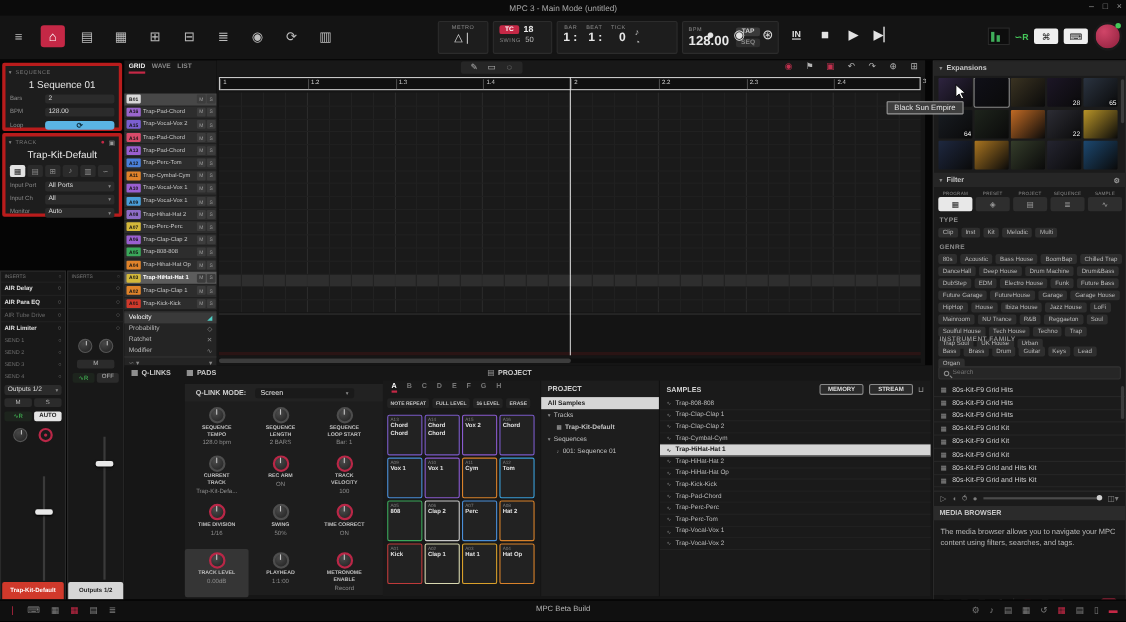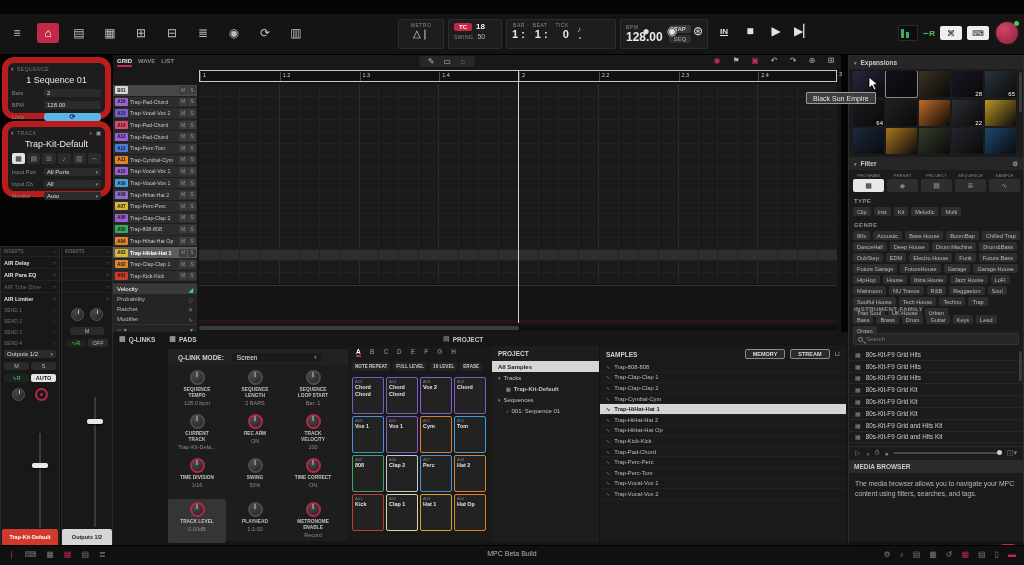--- a/index.html
+++ b/index.html
@@ -22,21 +22,21 @@
 .badge.red{background:#c52846;color:#fff}
 #tb-trans{position:absolute;left:638px;top:10px;display:flex;gap:10px;align-items:center}
 .tpi{color:#e3e3e3;font-size:12px;width:16px;text-align:center}
 #tb-far{position:absolute;right:4px;top:6px;display:flex;gap:5px;align-items:center}
 .meterbox{width:20px;height:16px;background:#0d0d0d;border:1px solid #2a2a2a;display:flex;gap:2px;align-items:flex-end;padding:2px}
 .meterbar{width:3px;background:#3fae5a}
 .fkey{width:22px;height:14px;background:#efefef;color:#111;font-size:8px;display:flex;align-items:center;justify-content:center;border-radius:2px}
 #recknob{width:26px;height:26px;border-radius:50%;background:radial-gradient(circle at 35% 30%,#d04568,#8e1f3c);border:2px solid #1a1a1a;position:relative}
 #recknob:after{content:'';position:absolute;right:-1px;top:-1px;width:5px;height:5px;border-radius:50%;background:#46c85a}
 
-.panelbox{background:#1d1d1d;border:6px solid #b91c1c;border-radius:12px}
+.panelbox{background:#1d1d1d;border:3px solid #b91c1c;border-radius:2px}
 .phead{display:flex;align-items:center;gap:3px;height:11px;padding:0 3px;font-size:5px;color:#787878;letter-spacing:.5px}
 .pname-big{font-size:9px;color:#e8e8e8;text-align:center;line-height:13px;white-space:nowrap;overflow:hidden}
 .frow{display:flex;align-items:center;height:12px;padding:0 4px}
 .flab{width:32px;font-size:5.5px;color:#8a8a8a}
 .fval{flex:1;background:#2b2b2b;border-radius:2px;font-size:6px;color:#ddd;padding:1px 3px;display:flex;justify-content:space-between}
 .looppill{flex:1;background:#5ab4e4;border-radius:3px;color:#0b2a3a;font-size:7px;text-align:center;font-weight:bold}
 #trk-icons{display:flex;gap:2px;padding:2px 4px}
 .tico{width:14px;height:11px;background:#2b2b2b;color:#888;font-size:7px;display:flex;align-items:center;justify-content:center;border-radius:2px}
 .tico.act{background:#e2e2e2;color:#222}
 
@@ -176,20 +176,28 @@
 .sbi.red{color:#c52846}
 
 #tooltip{left:806px;top:92px;background:#3e3e3e;border:1px solid #9a9a9a;color:#e2e2e2;font-size:7px;padding:1.5px 6px;z-index:40;border-radius:1px}
 #cursor{left:868px;top:76px;z-index:50}
 </style>
 </head>
 <body>
 
 <div id="app">
 
+  <div id="titlebar" class="ab">
+    <div id="title">MPC 3 - Main Mode (untitled)</div>
+    <div id="winctl">
+        <div>–</div>
+        <div>□</div>
+        <div>×</div>
+      </div>
+  </div>
 
   <div id="toolbar" class="ab">
     <div id="tb-left">
         <div class="tbi">≡</div>
         <div class="tbi act">⌂</div>
         <div class="tbi">▤</div>
         <div class="tbi">▦</div>
         <div class="tbi">⊞</div>
         <div class="tbi">⊟</div>
         <div class="tbi">≣</div>

